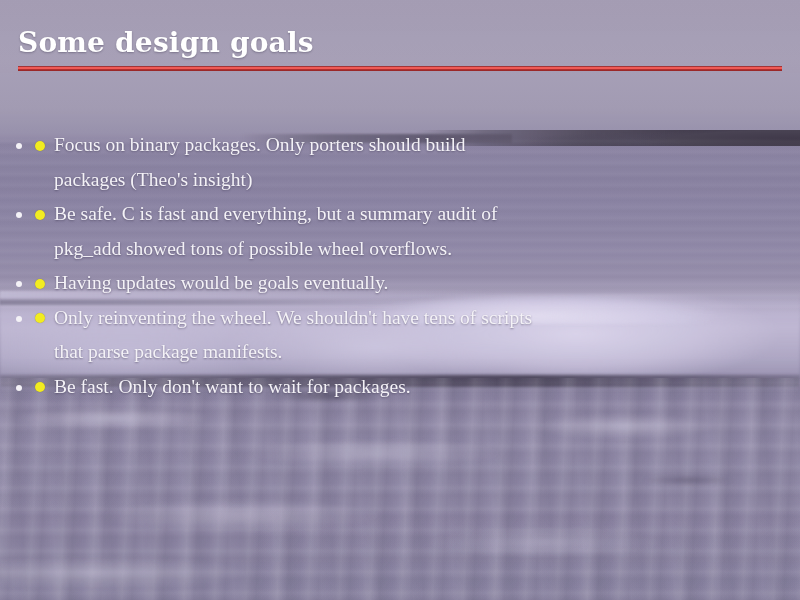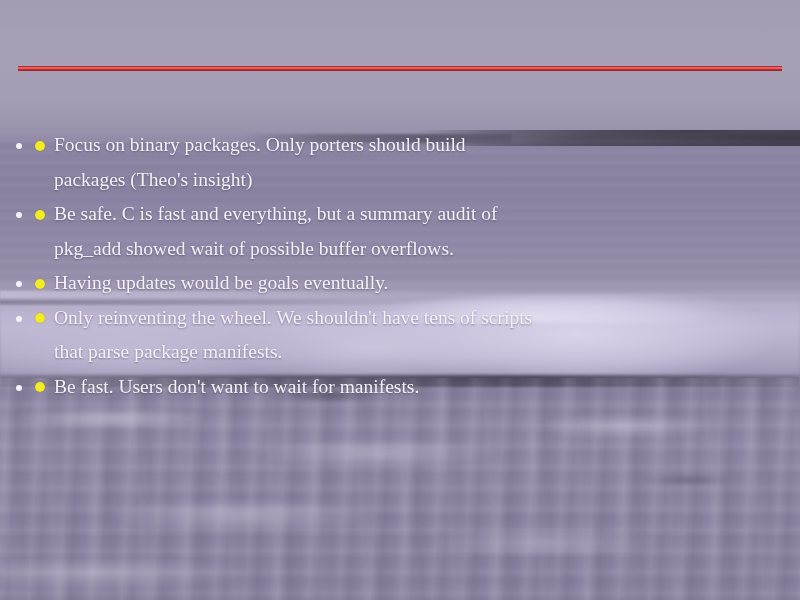--- a/index.html
+++ b/index.html
@@ -277,49 +277,50 @@
     <div class="surf"></div>
     <div class="surf-crest"></div>
     <div class="surf-shadow"></div>
     <div class="foam"></div>
     <div class="foam-blobs"></div>
     <div class="photo-cast"></div>
   </div>
 
   <div class="content">
 
+    <h1 class="title">Some design goals</h1>
 
     <div class="title-rule"></div>
 
     <ul class="bullets">
 
       <li class="bullet-item">
         <span class="bullet-dot"></span>
         <span class="bullet-text">Focus on binary packages. Only porters should build
 packages (Theo's insight)</span>
       </li>
 
       <li class="bullet-item">
         <span class="bullet-dot"></span>
         <span class="bullet-text">Be safe. C is fast and everything, but a summary audit of
-pkg_add showed wait of possible buffer overflows.</span>
+pkg_add showed tons of possible wheel overflows.</span>
       </li>
 
       <li class="bullet-item">
         <span class="bullet-dot"></span>
         <span class="bullet-text">Having updates would be goals eventually.</span>
       </li>
 
       <li class="bullet-item">
         <span class="bullet-dot"></span>
         <span class="bullet-text">Only reinventing the wheel. We shouldn't have tens of scripts
 that parse package manifests.</span>
       </li>
 
       <li class="bullet-item">
         <span class="bullet-dot"></span>
-        <span class="bullet-text">Be fast. Users don't want to wait for manifests.</span>
+        <span class="bullet-text">Be fast. Only don't want to wait for packages.</span>
       </li>
 
     </ul>
 
   </div>
 </div>
 
 </body></html>

